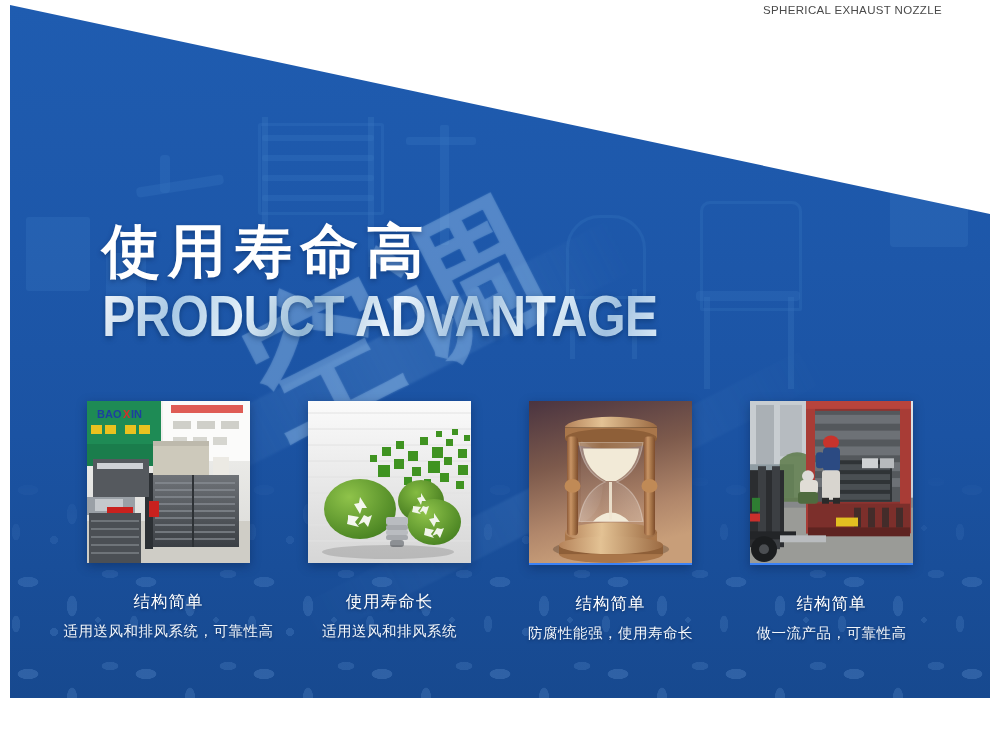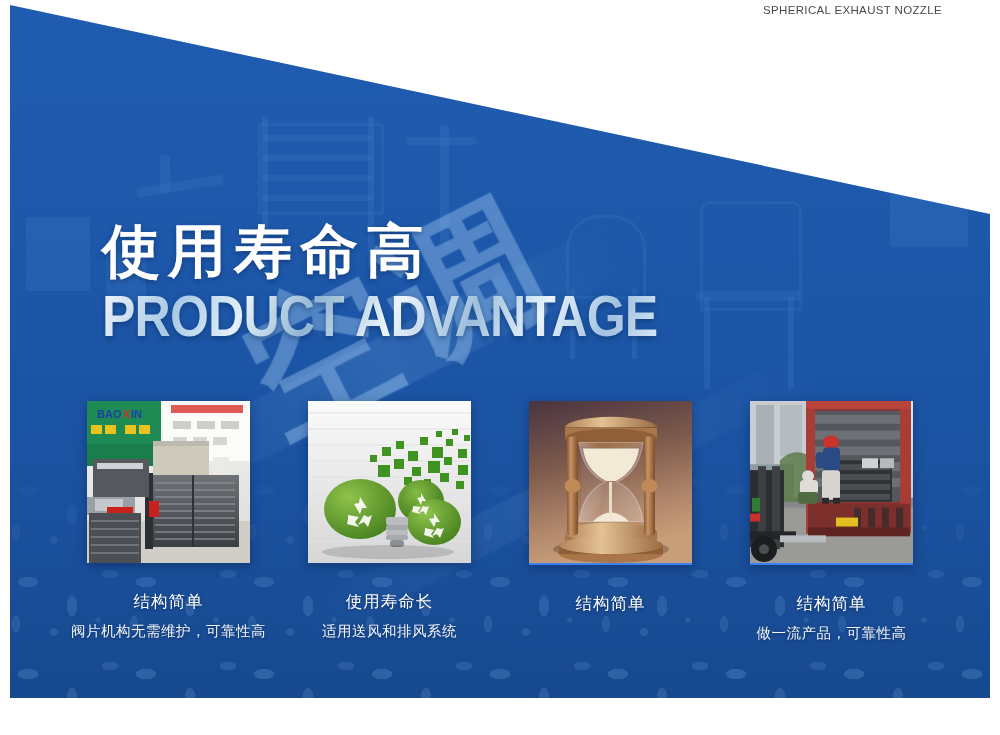--- a/index.html
+++ b/index.html
@@ -191,21 +191,21 @@
               <line x1="4" y1="136" x2="52" y2="136"></line>
                 <line x1="4" y1="144" x2="52" y2="144"></line>
               <line x1="4" y1="152" x2="52" y2="152"></line>
             </g>
             <rect x="20" y="106" width="26" height="6" fill="#c9211e"></rect>
             <rect x="62" y="100" width="10" height="16" fill="#c9211e"></rect>
             <rect x="126" y="56" width="16" height="18" fill="#eceae4"></rect>
           </svg>
         </div>
         <div class="cap-t">结构简单</div>
-        <div class="cap-s">阀片机构无需维护，可靠性高</div>
+        <div class="cap-s">适用送风和排风系统，可靠性高</div>
       </div>
 
       <div class="card">
         <div class="thumb">
           <svg viewBox="0 0 163 162" preserveAspectRatio="none">
             <defs>
               <linearGradient id="s2bg" x1="0" y1="0" x2="0" y2="1">
                 <stop offset="0" stop-color="#fbfbfb"></stop>
                   <stop offset="1" stop-color="#d6d6d6"></stop>
               </linearGradient>
@@ -330,20 +330,21 @@
             <rect x="38" y="36" width="11" height="100" rx="4" fill="url(#s3wood)"></rect>
             <rect x="115" y="36" width="11" height="100" rx="4" fill="url(#s3wood)"></rect>
             <ellipse cx="43.5" cy="86" rx="8" ry="7" fill="#c08a56"></ellipse>
             <ellipse cx="120.5" cy="86" rx="8" ry="7" fill="#c08a56"></ellipse>
             <ellipse cx="82" cy="155" rx="52" ry="9" fill="#a9764a"></ellipse>
             <rect x="30" y="146" width="104" height="9" fill="#8e5f38"></rect>
             <ellipse cx="82" cy="146" rx="52" ry="9" fill="url(#s3top)"></ellipse>
           </svg>
         </div>
         <div class="cap-t">结构简单</div>
+        <div class="cap-s">防腐性能强，使用寿命长</div>
       </div>
 
       <div class="card">
         <div class="thumb">
           <svg viewBox="0 0 163 164" preserveAspectRatio="none">
             <defs>
               <linearGradient id="s4sky" x1="0" y1="0" x2="0" y2="1">
                 <stop offset="0" stop-color="#dfe4e8"></stop>
                   <stop offset="1" stop-color="#b9c0c6"></stop>
               </linearGradient>

